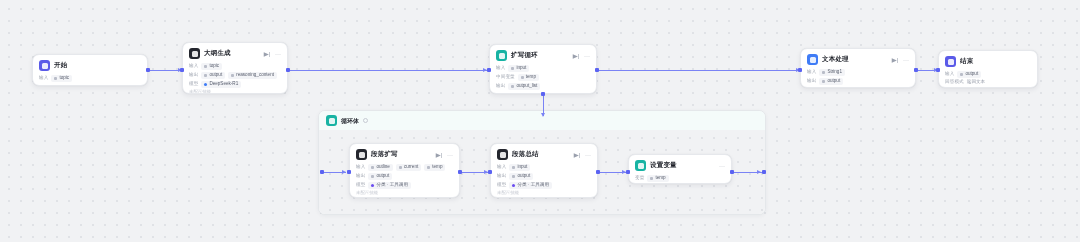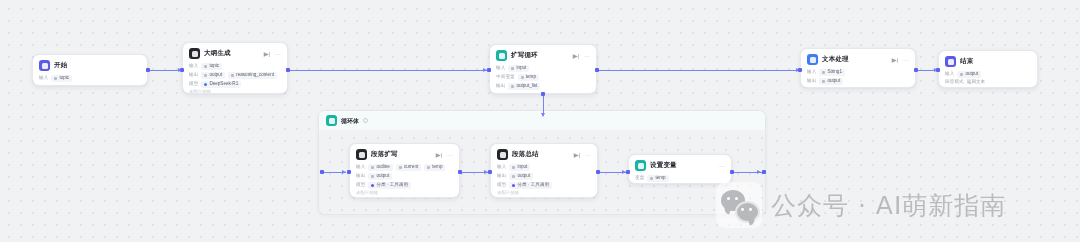--- a/index.html
+++ b/index.html
@@ -568,27 +568,14 @@
         <span class="rlabel">变量</span>
         <span class="chip">
           <span class="dot"></span>
           <span>temp</span>
         </span>
       </div>
     </div>
   </div>
   <div class="port" style="left:626px; top:170px;"></div>
 
-  <div id="watermark">
-    <div class="wm-badge">
-      <div class="wm-b1">
-        <div class="wm-eye" style="left:6px; top:7px;"></div>
-        <div class="wm-eye" style="left:14px; top:7px;"></div>
-      </div>
-      <div class="wm-b2">
-        <div class="wm-eye" style="left:4px; top:5px; width:2.8px; height:2.8px;"></div>
-        <div class="wm-eye" style="left:12px; top:5px; width:2.8px; height:2.8px;"></div>
-      </div>
-    </div>
-    <div id="wm-text">公众号 · AI萌新指南</div>
-  </div>
 
 </div>
 
 </body></html>

